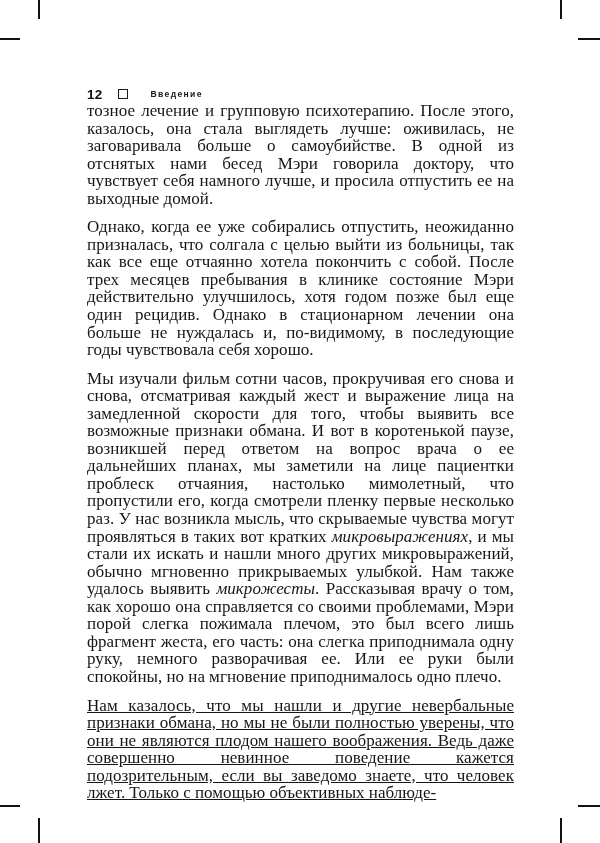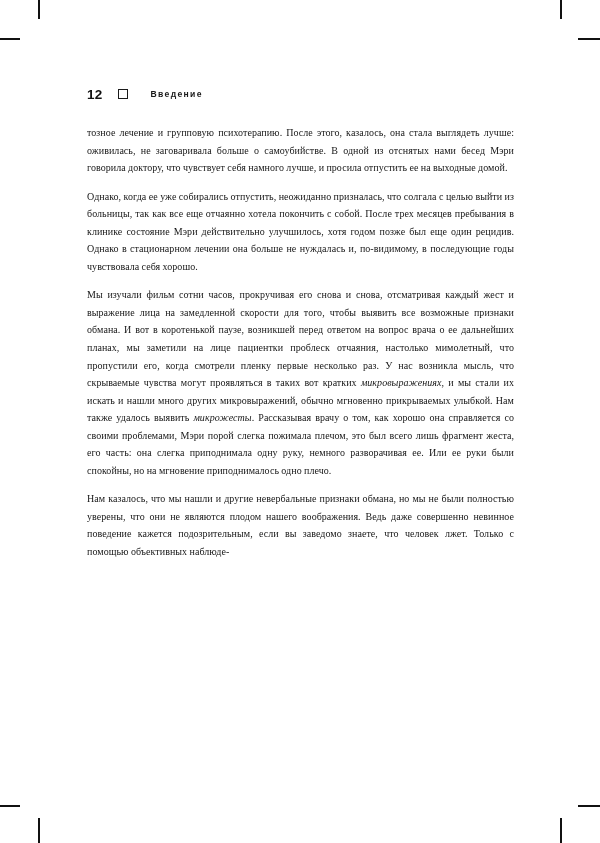--- a/index.html
+++ b/index.html
@@ -39,21 +39,20 @@
     position: absolute;
     left: 87px;
     top: 86px;
     width: 427px;
   }
 
   .runhead {
     display: flex;
     align-items: center;
     font-family: "Liberation Sans", "DejaVu Sans", sans-serif;
-    margin-bottom: 22px;
     height: 16px;
   }
   .runhead .folio {
     font-weight: bold;
     font-size: 13.5px;
     letter-spacing: 0.2px;
     color: #111;
   }
   .runhead .boxmark {
     display: inline-block;
@@ -66,29 +65,29 @@
   }
   .runhead .chapter {
     font-size: 8.6px;
     letter-spacing: 1.35px;
     color: #1a1a1a;
     font-weight: bold;
   }
 
   p.body {
     margin: 0 0 11px 0;
-    font-size: 10px;
+    font-size: 17px;
     line-height: 17.55px;
     text-align: justify;
     text-justify: inter-word;
     word-spacing: -0.2px;
     letter-spacing: 0.05px;
     hyphens: manual;
   }
-  p.body:last-child { margin-bottom: 10px; }
+  p.body:last-child { margin-bottom: 10px; text-decoration: underline; }
 
   em.term {
   }
   sup.fn {
     font-size: 0.62em;
     vertical-align: 0.52em;
     line-height: 0;
     padding-left: 1px;
   }
 </style>

